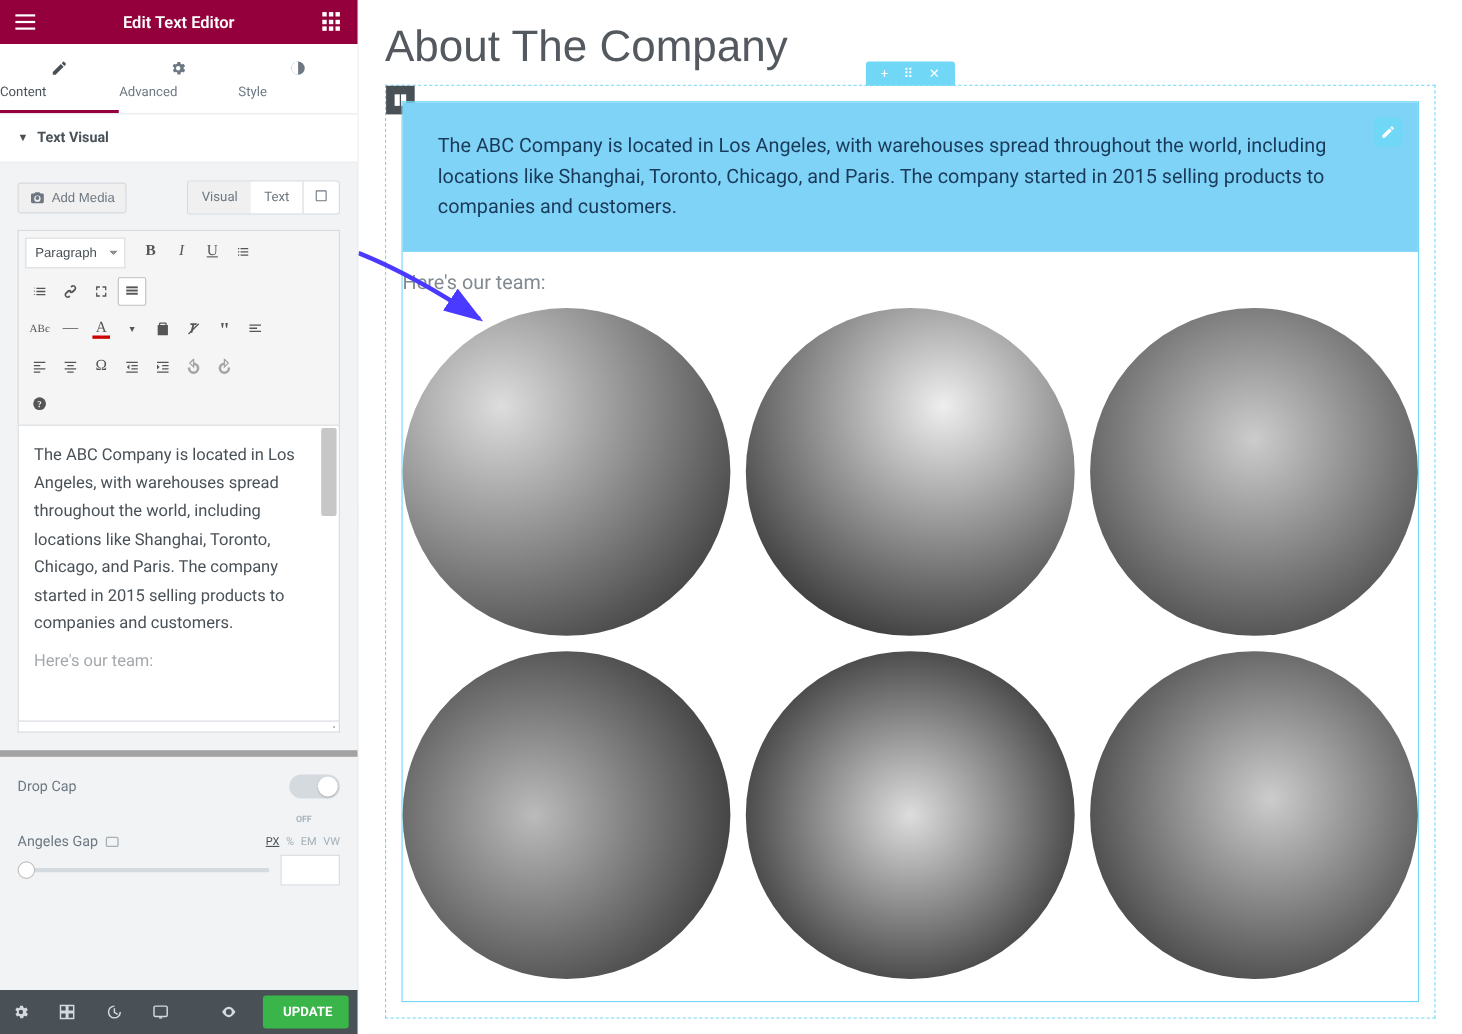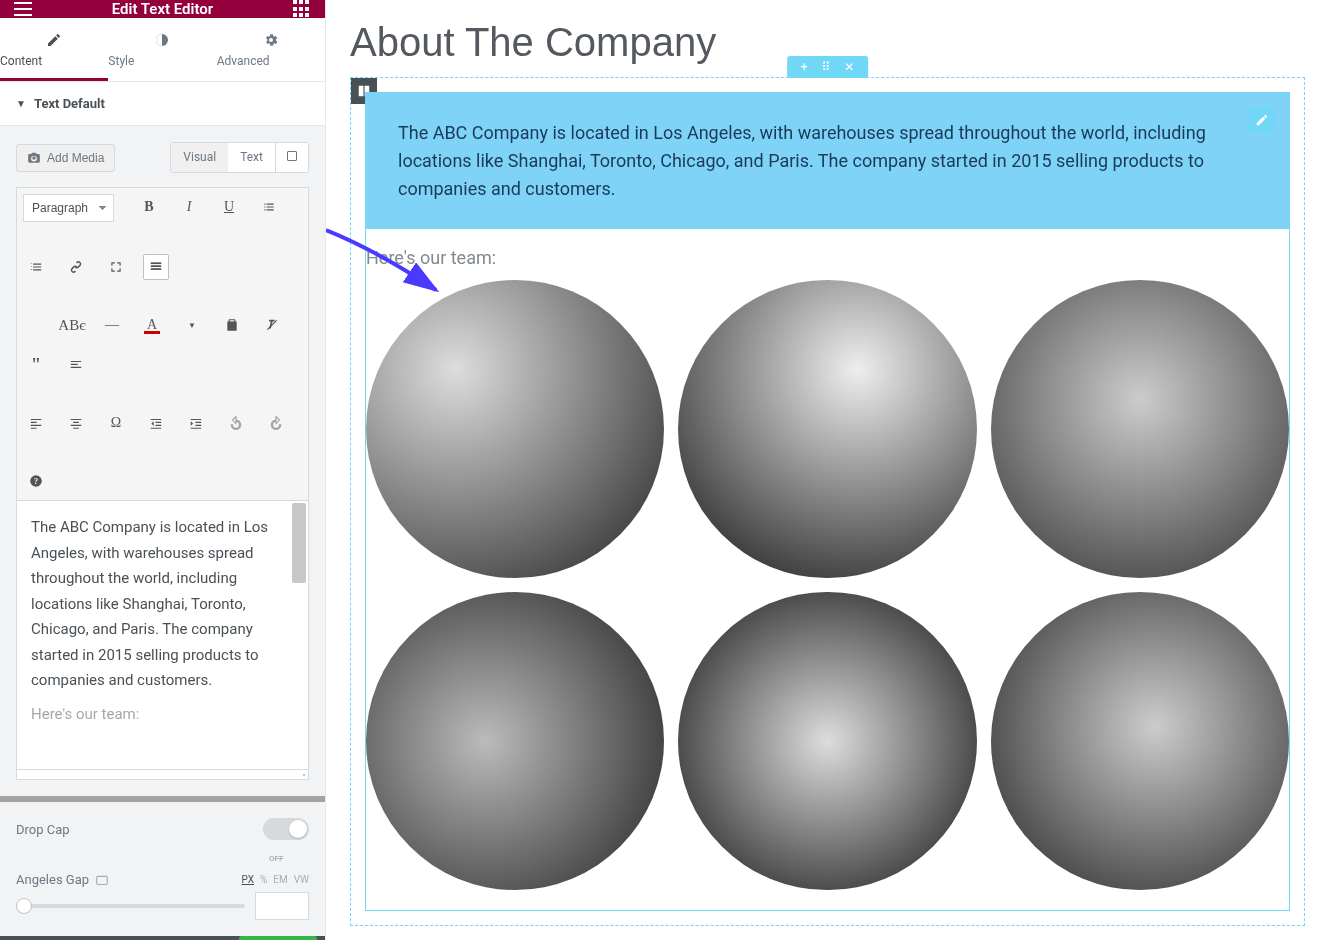--- a/index.html
+++ b/index.html
@@ -19,21 +19,21 @@
 .tab.active svg{fill:#495157;}
 .section-header{background:#fff;border-top:1px solid #e6e9ec;border-bottom:1px solid #e6e9ec;padding:14px 16px;font-weight:700;font-size:13px;color:#495157;display:flex;align-items:center;gap:8px;}
 .section-header .caret{font-size:10px;}
 .panel-body{padding:16px;}
 .media-row{display:flex;justify-content:space-between;align-items:center;margin-bottom:14px;}
 .btn-media{background:#f0f0f0;border:1px solid #d5dadf;border-radius:3px;padding:6px 10px;font-size:12px;color:#6d7882;cursor:pointer;display:flex;align-items:center;gap:6px;}
 .wys-tabs{display:flex;border:1px solid #d5dadf;border-radius:3px;overflow:hidden;}
 .wys-tab{padding:7px 12px;font-size:12px;cursor:pointer;background:#fff;color:#6d7882;text-align:center;}
 .wys-tab.active{background:#f0f0f0;}
 .wys-tab.icon{padding:7px 10px;border-left:1px solid #d5dadf;}
-.toolbar{background:#f5f5f5;border:1px solid #d5dadf;border-bottom:none;padding:6px;display:flex;flex-wrap:wrap;gap:14px;}
+.toolbar{background:#f5f5f5;border:1px solid #d5dadf;border-bottom:none;padding:6px;display:flex;flex-wrap:wrap;gap:2px;}
 .tool{width:26px;height:26px;display:flex;align-items:center;justify-content:center;cursor:pointer;border:1px solid transparent;border-radius:2px;color:#555;font-family:Georgia,serif;font-size:14px;}
 .tool.boxed{border-color:#c0c0c0;background:#fff;}
 .tool svg{width:14px;height:14px;fill:#555;}
 .format-select{height:28px;border:1px solid #d5dadf;background:#fff;font-size:12px;padding:0 24px 0 8px;color:#495157;appearance:none;background-image:linear-gradient(45deg,transparent 50%,#888 50%),linear-gradient(135deg,#888 50%,transparent 50%);background-position:right 10px center,right 6px center;background-size:4px 4px,4px 4px;background-repeat:no-repeat;margin-right:8px;}
 .editor{border:1px solid #d5dadf;background:#fff;padding:14px;height:270px;overflow-y:auto;font-size:15px;line-height:1.7;color:#495157;position:relative;}
 .editor p{margin:0 0 8px;}
 .editor-scrollbar{position:absolute;right:2px;top:2px;width:14px;height:80px;background:#c7c7c7;border-radius:2px;}
 .drag-handle{height:10px;background:#fff;border:1px solid #d5dadf;border-top:none;background-image:radial-gradient(#c0c0c0 1px,transparent 1px);background-size:4px 4px;background-position:right 2px bottom 2px;background-repeat:no-repeat;}
 .control-row{display:flex;justify-content:space-between;align-items:center;padding:16px;border-top:6px solid #a3a3a3;font-size:13px;color:#6d7882;}
 .toggle{width:46px;height:22px;background:#d5dadf;border-radius:11px;position:relative;cursor:pointer;}
@@ -97,36 +97,36 @@
 
     <div class="tabs">
       <div class="tab active">
         <svg viewBox="0 0 24 24">
             <path d="M3 17.25V21h3.75l11-11-3.75-3.75-11 11zM20.7 7a1 1 0 0 0 0-1.4l-2.3-2.3a1 1 0 0 0-1.4 0l-1.8 1.8 3.75 3.75L20.7 7z"></path>
           </svg>
         <span>Content</span>
       </div>
       <div class="tab">
         <svg viewBox="0 0 24 24">
+            <path d="M19.4 13a7.5 7.5 0 0 0 0-2l2-1.6-2-3.4-2.4 1a7.3 7.3 0 0 0-1.7-1l-.4-2.5h-4l-.4 2.5a7.3 7.3 0 0 0-1.7 1l-2.4-1-2 3.4L6.6 11a7.5 7.5 0 0 0 0 2l-2 1.6 2 3.4 2.4-1c.5.4 1.1.7 1.7 1l.4 2.5h4l.4-2.5c.6-.3 1.2-.6 1.7-1l2.4 1 2-3.4-2-1.6zM12 15a3 3 0 1 1 0-6 3 3 0 0 1 0 6z"></path>
+          </svg>
+        <span>Advanced</span>
+      </div>
+      <div class="tab">
+        <svg viewBox="0 0 24 24">
             <circle cx="12" cy="12" r="9" fill="#6d7882"></circle>
             <path d="M12 3a9 9 0 0 0 0 18z" fill="#fff"></path>
           </svg>
         <span>Style</span>
       </div>
-      <div class="tab">
-        <svg viewBox="0 0 24 24">
-            <path d="M19.4 13a7.5 7.5 0 0 0 0-2l2-1.6-2-3.4-2.4 1a7.3 7.3 0 0 0-1.7-1l-.4-2.5h-4l-.4 2.5a7.3 7.3 0 0 0-1.7 1l-2.4-1-2 3.4L6.6 11a7.5 7.5 0 0 0 0 2l-2 1.6 2 3.4 2.4-1c.5.4 1.1.7 1.7 1l.4 2.5h4l.4-2.5c.6-.3 1.2-.6 1.7-1l2.4 1 2-3.4-2-1.6zM12 15a3 3 0 1 1 0-6 3 3 0 0 1 0 6z"></path>
-          </svg>
-        <span>Advanced</span>
-      </div>
     </div>
 
     <div class="section-header">
       <span class="caret">▼</span>
-      <span>Text Default</span>
+      <span>Text Visual</span>
     </div>
 
     <div class="panel-body">
       <div class="media-row">
         <button class="btn-media">
           <svg width="14" height="14" viewBox="0 0 24 24" fill="#6d7882">
               <circle cx="12" cy="12" r="3"></circle>
               <path d="M20 5h-3l-2-2H9L7 5H4a2 2 0 0 0-2 2v11a2 2 0 0 0 2 2h16a2 2 0 0 0 2-2V7a2 2 0 0 0-2-2zm-8 13a5 5 0 1 1 0-10 5 5 0 0 1 0 10z"></path>
             </svg>
           <span>Add Media</span>
@@ -171,21 +171,21 @@
           </div>
         <div class="tool boxed">
             <svg viewBox="0 0 24 24">
               <rect x="3" y="4" width="18" height="3"></rect>
               <rect x="3" y="9" width="18" height="3"></rect>
               <rect x="3" y="14" width="18" height="3"></rect>
             </svg>
           </div>
 
         <div style="flex-basis:100%;height:4px;"></div>
-        <div class="tool" style="font-size:15px;margin-left:36px;">ABє</div>
+        <div class="tool" style="font-size:10px;">ABє</div>
         <div class="tool">—</div>
         <div class="tool" style="position:relative;">A<span style="position:absolute;bottom:3px;left:4px;right:4px;height:3px;background:#c00;"></span></div>
         <div class="tool" style="font-size:8px;">▼</div>
         <div class="tool">
             <svg viewBox="0 0 24 24">
               <path d="M16 2H8a2 2 0 0 0-2 2v2H4v16h16V6h-2V4a2 2 0 0 0-2-2zm0 4H8V4h8z"></path>
             </svg>
           </div>
         <div class="tool">
             <svg viewBox="0 0 24 24">

